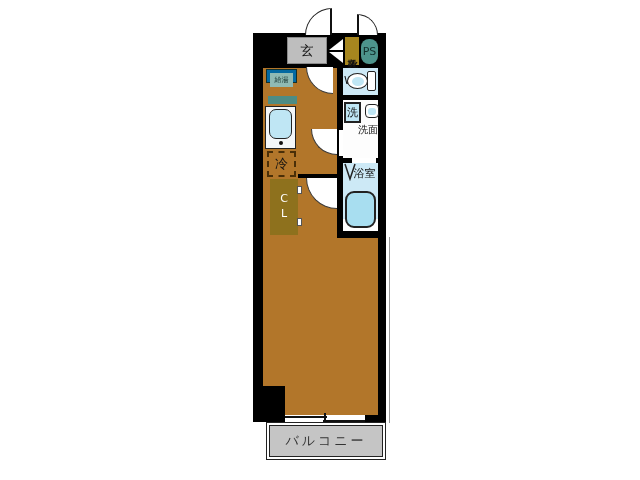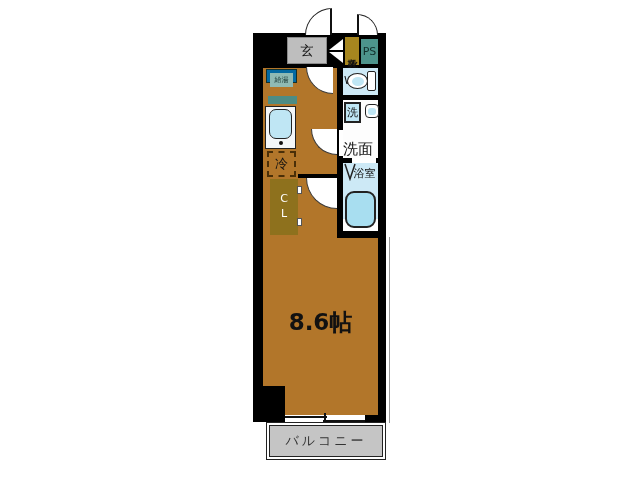--- a/index.html
+++ b/index.html
@@ -45,21 +45,21 @@
   <div class="abs" style="left:389px;top:237px;width:1px;height:186px;background:#999;"></div>
 
   <div class="abs center" style="left:287px;top:37px;width:40px;height:27px;background:#bebebe;border:1px solid #8a8a8a;">
     <span class="lbl" style="font-size:13px;">玄</span>
   </div>
   <div class="abs tri" style="left:329px;top:39px;width:14px;height:11px;clip-path:polygon(100% 0,100% 100%,0 100%);"></div>
   <div class="abs tri" style="left:329px;top:52px;width:14px;height:11px;clip-path:polygon(100% 0,100% 100%,0 0);"></div>
   <div class="abs center" style="left:345px;top:37px;width:14px;height:28px;background:#a6861f;">
     <span class="lbl vtext" style="font-size:10px;font-weight:bold;">靴入</span>
   </div>
-  <div class="abs center" style="left:361px;top:39px;width:17px;height:25px;background:#4d948c;">
+  <div class="abs center" style="left:361px;top:39px;width:17px;height:25px;background:#4d948c;border-radius:8px;">
     <span class="lbl" style="font-size:11px;color:#12302d;">PS</span>
   </div>
 
   <div class="abs door-out-l" style="left:305px;top:8px;width:27px;height:27px;"></div>
   <div class="abs door-out-r" style="left:357px;top:14px;width:21px;height:21px;"></div>
 
   <div class="abs" style="left:266px;top:69px;width:31px;height:14px;background:#0369a1;border:1px solid #12302d;">
     <div class="abs center" style="left:3px;top:3px;width:23px;height:14px;background:#8fbab4;">
       <span style="font-size:7px;color:#12302d;">給湯</span>
     </div>
@@ -89,32 +89,31 @@
     <div class="abs" style="left:9px;top:9px;width:12px;height:9px;background:#bfe6f4;border-radius:50%;"></div>
   </div>
 
   <div class="abs" style="left:343px;top:100px;width:35px;height:58px;background:#fdfdfd;">
     <div class="abs center" style="left:1px;top:2px;width:17px;height:21px;background:#bfe6f4;border:2px solid #222;">
       <span class="lbl" style="font-size:11px;">洗</span>
     </div>
     <div class="abs center" style="left:22px;top:4px;width:14px;height:14px;background:#fff;border:1.5px solid #222;border-radius:4px;">
       <div style="width:8px;height:7px;background:#bfe6f4;border-radius:3px;"></div>
     </div>
-    <div class="abs lbl" style="left:0;top:42px;width:35px;text-align:left;font-size:15px;">洗面</div>
+    <div class="abs lbl" style="left:0;top:25px;width:35px;text-align:right;font-size:10px;">洗面</div>
   </div>
 
   <div class="abs" style="left:343px;top:163px;width:35px;height:56px;background:#cde9f6;">
     <svg width="14" height="18" viewBox="0 0 14 18" style="position:absolute;left:0;top:0;">
       <polyline points="2,1 7,16 12,1" fill="none" stroke="#222" stroke-width="1.5"></polyline>
     </svg>
     <div class="abs lbl" style="left:8px;top:5px;width:27px;text-align:center;font-size:11px;">浴室</div>
     <div class="abs" style="left:2px;top:28px;width:31px;height:37px;background:#a8def0;border:2px solid #222;border-radius:9px;"></div>
   </div>
 
-  <div class="abs lbl" style="left:263px;top:310px;width:115px;text-align:center;font-size:23px;font-weight:bold;">8.6帖</div>
 
   <div class="abs" style="left:285px;top:415px;width:80px;height:8px;background:#fff;">
     <div class="abs" style="left:0;top:1px;width:42px;height:2px;background:#111;"></div>
     <div class="abs" style="left:38px;top:5px;width:42px;height:2px;background:#111;"></div>
     <div class="abs" style="left:39px;top:-2px;width:2px;height:10px;background:#111;"></div>
   </div>
 
   <div class="abs" style="left:266px;top:422px;width:120px;height:38px;background:#fff;border:1.5px solid #222;">
     <div class="abs center" style="left:2px;top:2px;right:2px;bottom:2px;background:#c5c5c5;border:1px solid #222;">
       <span style="font-size:13px;color:#333;letter-spacing:3px;text-align:center;">バルコニー</span>

